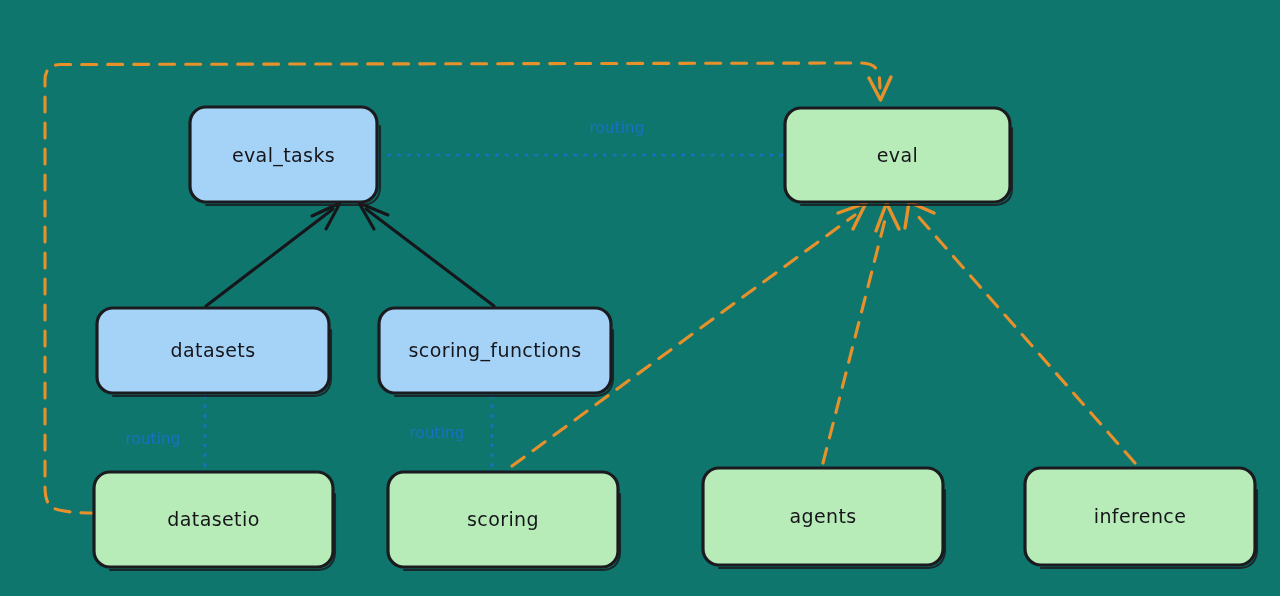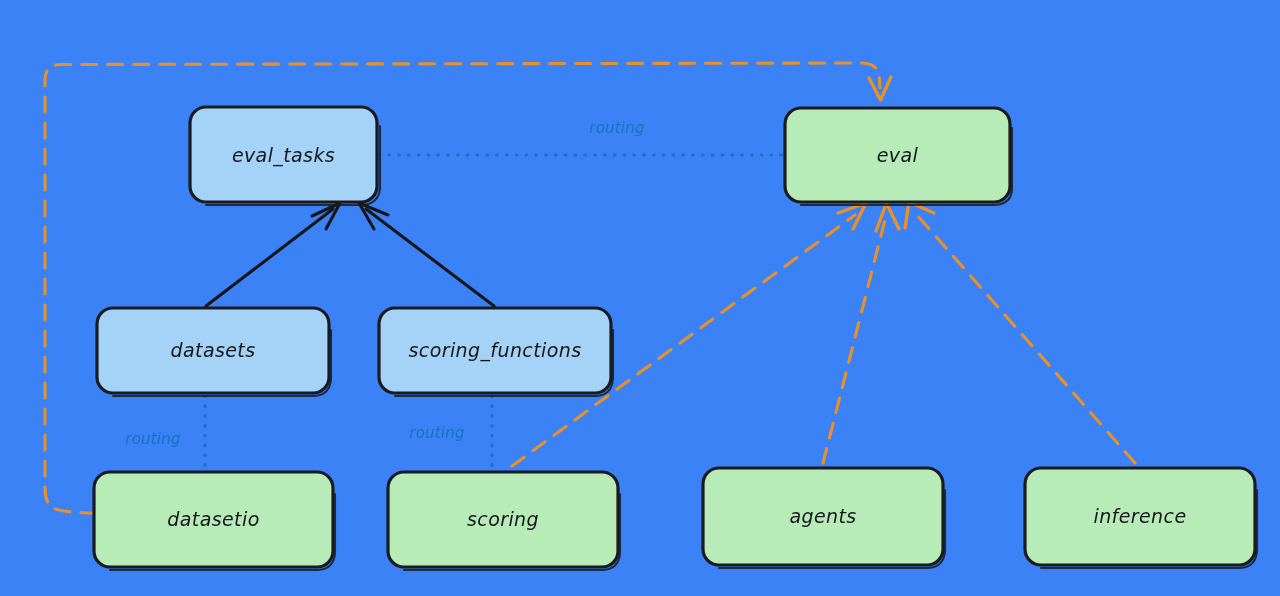--- a/index.html
+++ b/index.html
@@ -11,22 +11,21 @@
   body {
     width: 1280px;
     height: 596px;
     overflow: hidden;
     font-family: "DejaVu Sans", sans-serif;
   }
   #diagram-root {
     position: relative;
     width: 1280px;
     height: 596px;
-    background: #3b82f6;
-    font-style: italic;
+    background: #0f766e;
   }
   svg#diagram-canvas {
     position: absolute;
     top: 0;
     left: 0;
     width: 1280px;
     height: 596px;
   }
   .node-rect {
     stroke: #1b1b1f;

